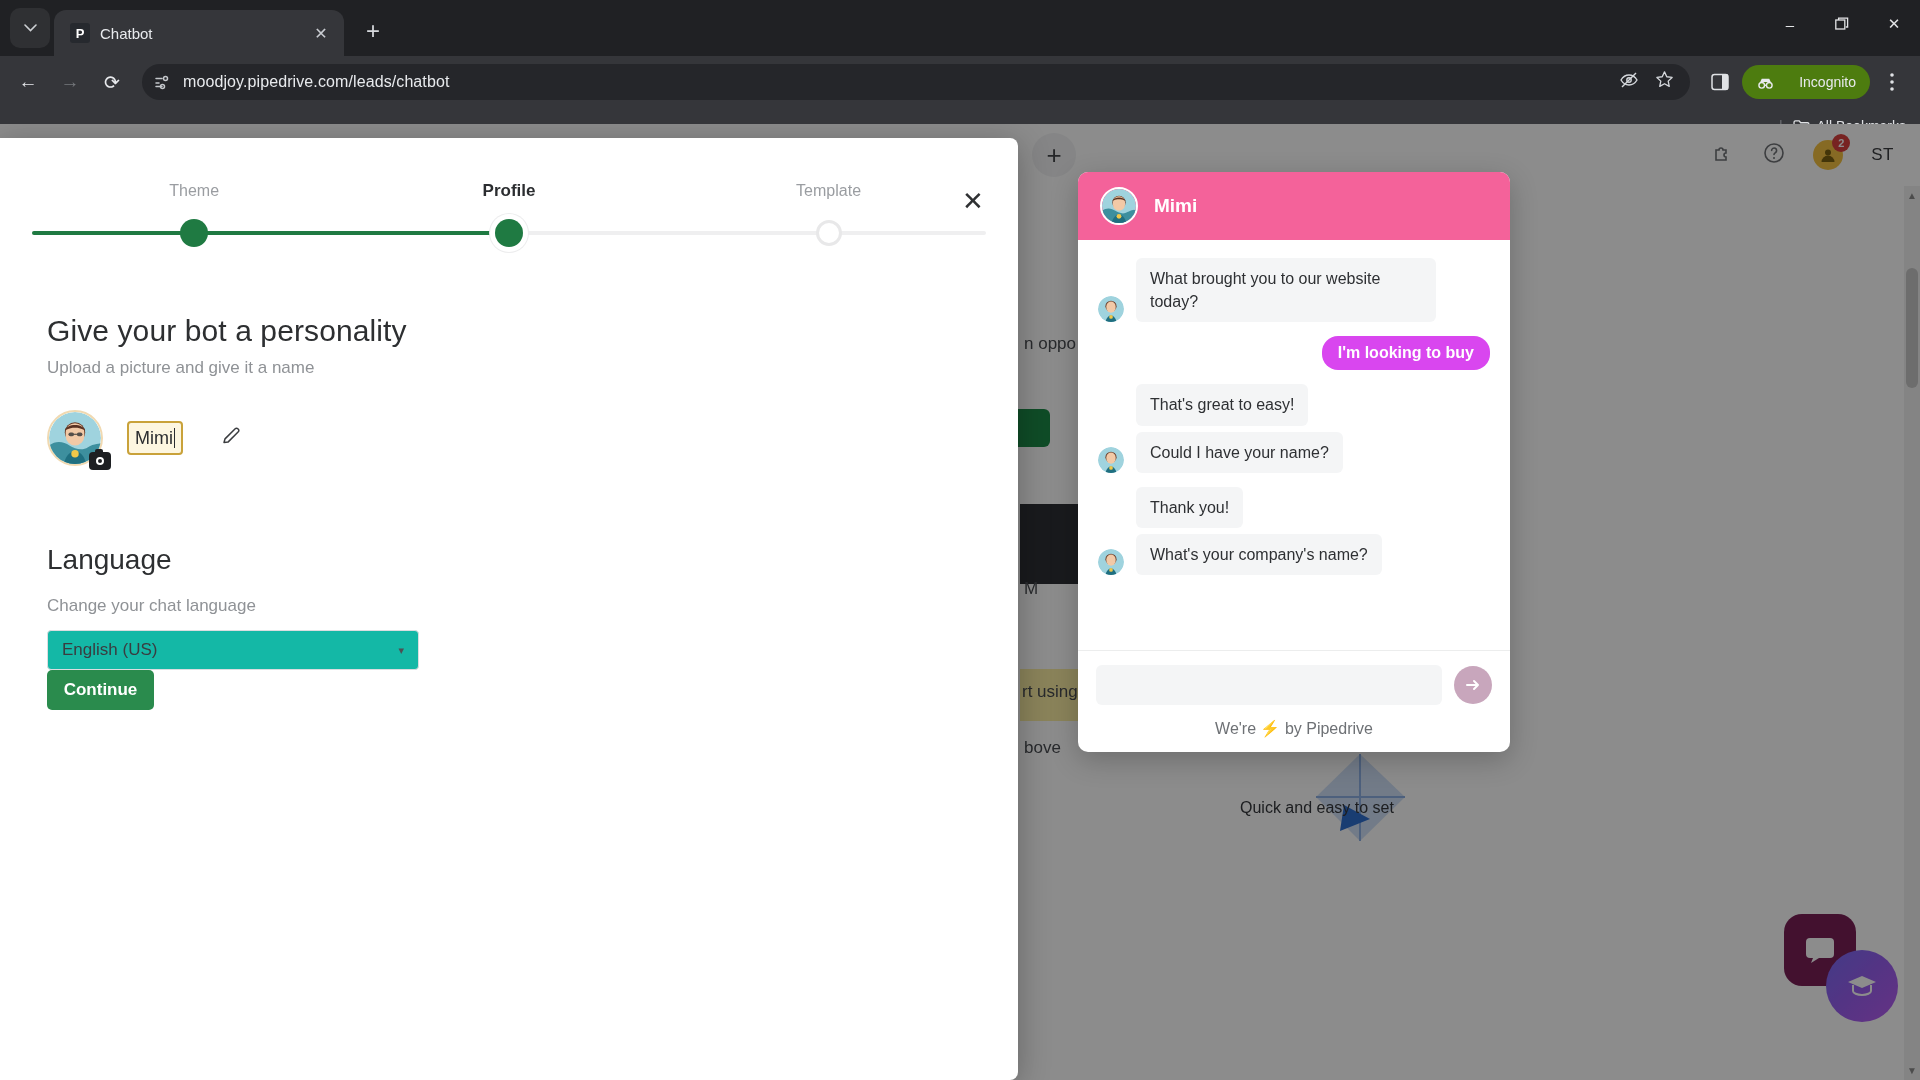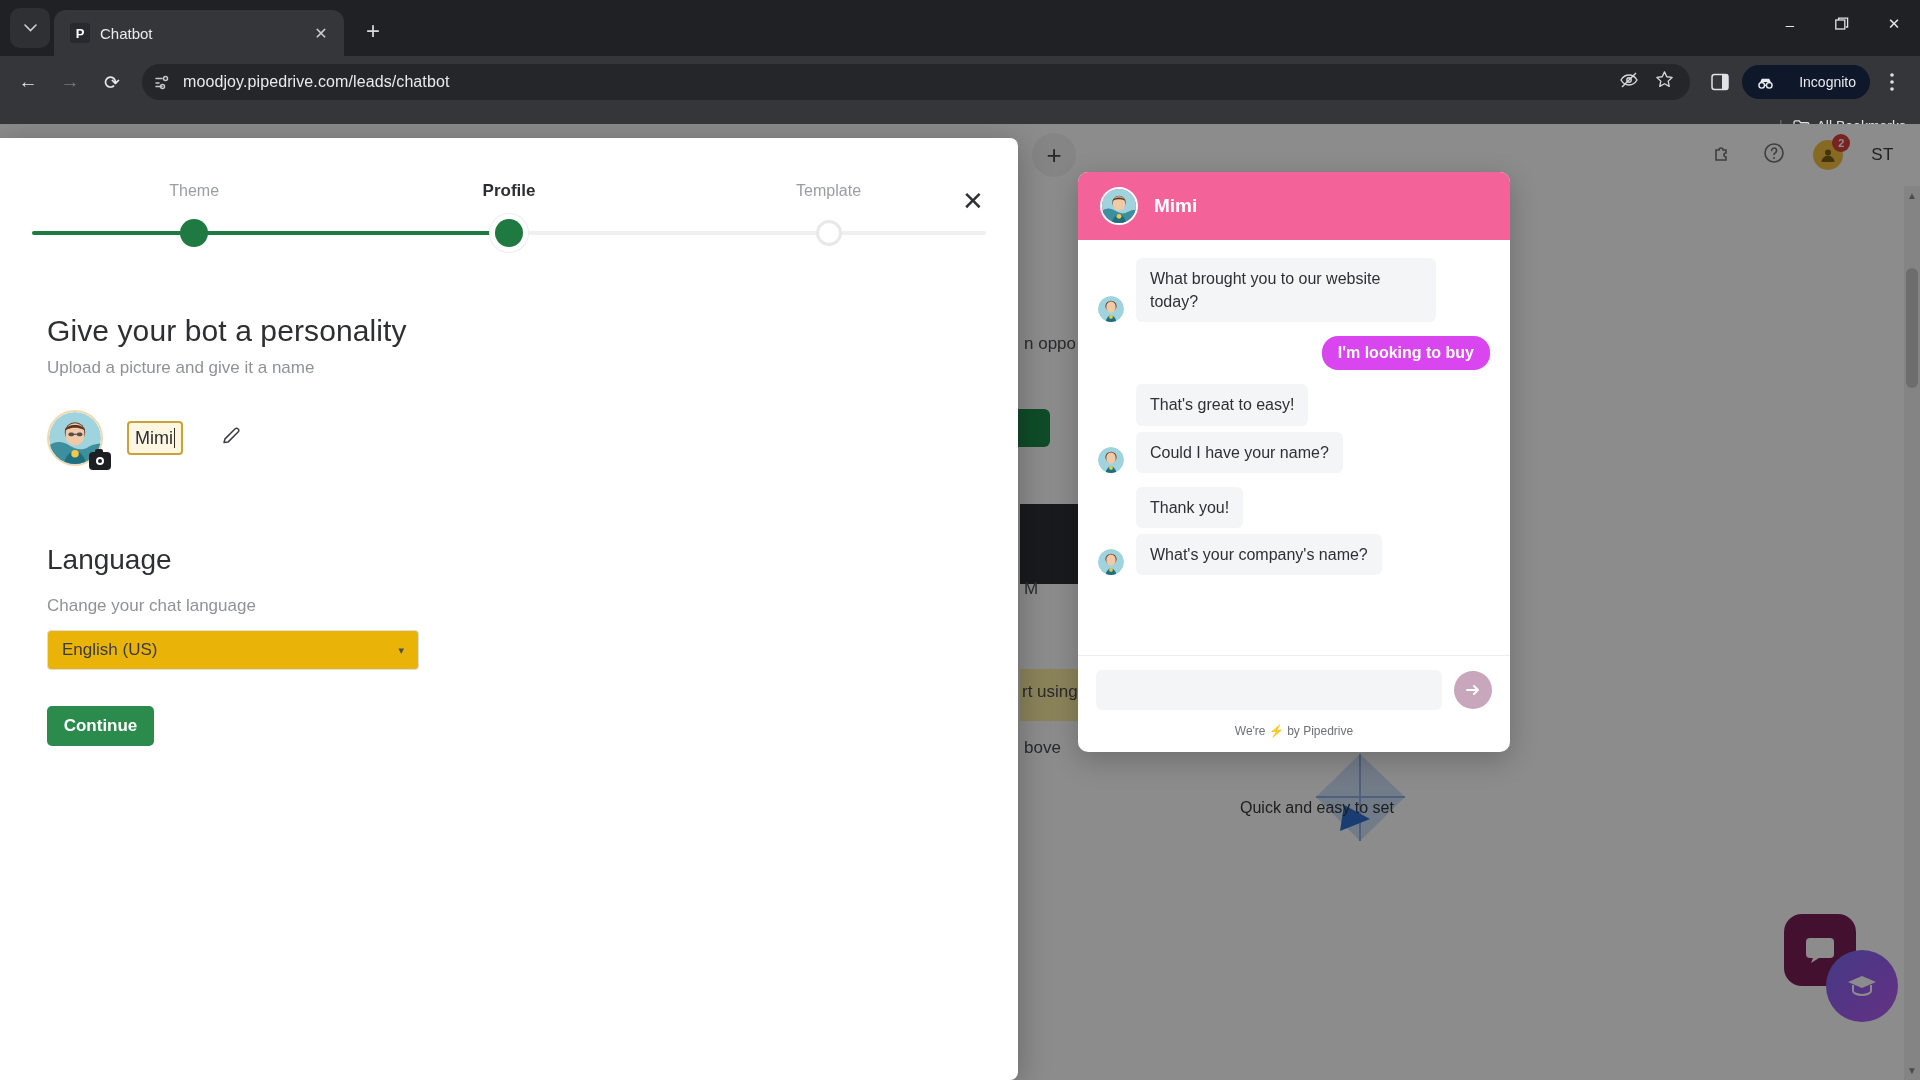--- a/index.html
+++ b/index.html
@@ -74,21 +74,21 @@
   }
   .omnibox .site-icon { color: #c4c7cb; font-size: 15px; display: flex; }
   .url { color: #e8eaed; font-size: 16px; letter-spacing: .1px; }
   .omni-actions { display: flex; align-items: center; gap: 16px; margin-left: auto; padding-right: 4px; }
   .omni-actions span { color: #d5d8dc; font-size: 17px; }
   .side-panel-btn, .menu-btn {
     width: 40px; height: 40px; display: flex; align-items: center;
     justify-content: center; color: #e0e2e5; font-size: 17px;
   }
   .incognito-chip {
-    height: 34px; background: #0f172a; border-radius: 17px;
+    height: 34px; background: #4d7c0f; border-radius: 17px;
     display: flex; align-items: center; gap: 24px; padding: 0 14px;
     color: #e8eaed; font-size: 14px;
   }
   .bookmarks-bar {
     height: 36px; background: #35363a; display: flex; align-items: center;
     justify-content: flex-end; padding-right: 14px; gap: 10px;
     border-bottom: 1px solid #2b2c2f;
   }
   .bm-sep { color: #6d7074; font-size: 14px; }
   .bm-all { display: flex; align-items: center; gap: 7px; color: #dfe1e4; font-size: 14px; }
@@ -257,27 +257,27 @@
     width: 1px; height: 20px; background: #2b2d30; margin-left: 1px;
   }
   .pencil-icon { color: #3a3c3f; font-size: 19px; margin-left: 14px; }
 
   h2.section-title2 {
     font-size: 28px; font-weight: normal; color: #2d2f31; margin-top: 78px;
   }
   .field-label { margin-top: 20px; font-size: 17px; color: #8f9296; }
   .select {
     margin-top: 14px; width: 372px; height: 40px;
-    border: 1px solid #dcdde0; border-radius: 4px; background: #eab308;
+    border: 1px solid #dcdde0; border-radius: 4px; background: #14b8a6;
     display: flex; align-items: center; padding: 0 14px;
     font-size: 17px; color: #3a3c40;
   }
   .select .chev { margin-left: auto; color: #4d5054; font-size: 11px; }
   .btn-continue {
-    margin-top: 36px; width: 107px; height: 40px; background: #2a8b4d;
+    width: 107px; height: 40px; background: #2a8b4d;
     border-radius: 5px; color: #fff; font-size: 17px; font-weight: bold;
     display: flex; align-items: center; justify-content: center;
   }
 
   
   .chat-widget {
     position: absolute; left: 1078px; top: 48px; width: 432px; height: 580px;
     background: #fff; border-radius: 10px;
     box-shadow: 0 8px 28px rgba(0,0,0,.22); overflow: hidden;
     display: flex; flex-direction: column;
@@ -311,21 +311,21 @@
   .chat-input {
     flex: 1; height: 40px; background: #f4f5f6; border-radius: 6px;
   }
   .send-btn {
     width: 38px; height: 38px; border-radius: 50%; background: #c8a6bc;
     display: flex; align-items: center; justify-content: center;
     color: #fff; font-size: 17px;
   }
   .chat-footer {
     text-align: center; padding-bottom: 14px;
-    font-size: 12px; color: #6e7175;
+    font-size: 16px; color: #6e7175;
   }
   .bolt { color: #7b5bf0; }
 
   .av-svg { width: 100%; height: 100%; display: block; }
 </style>
 </head>
 <body>
 
 <div class="browser">
 

